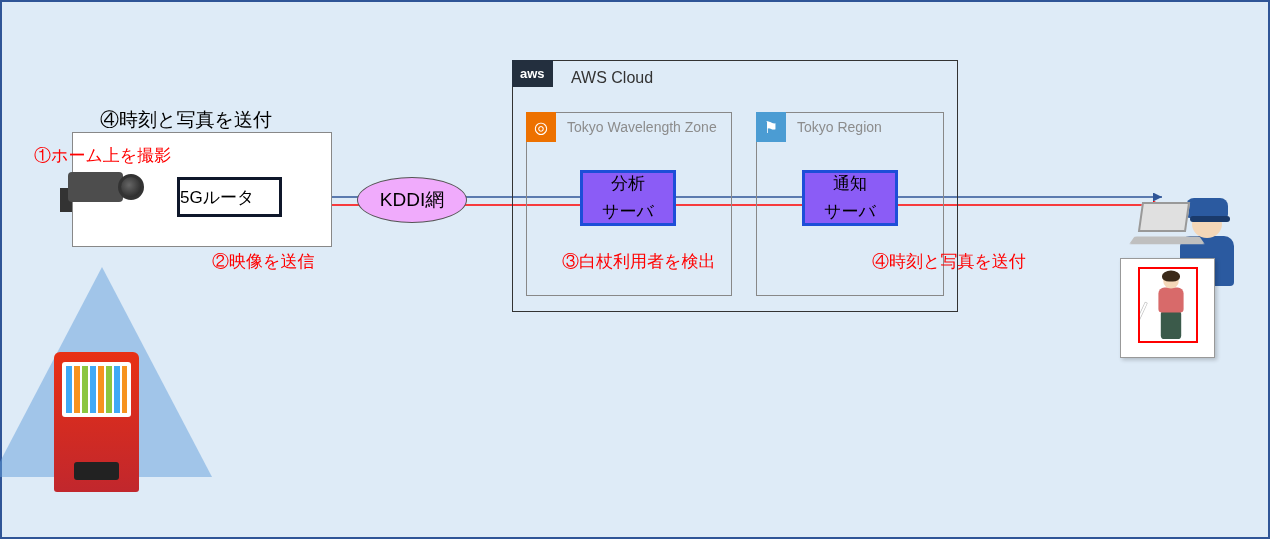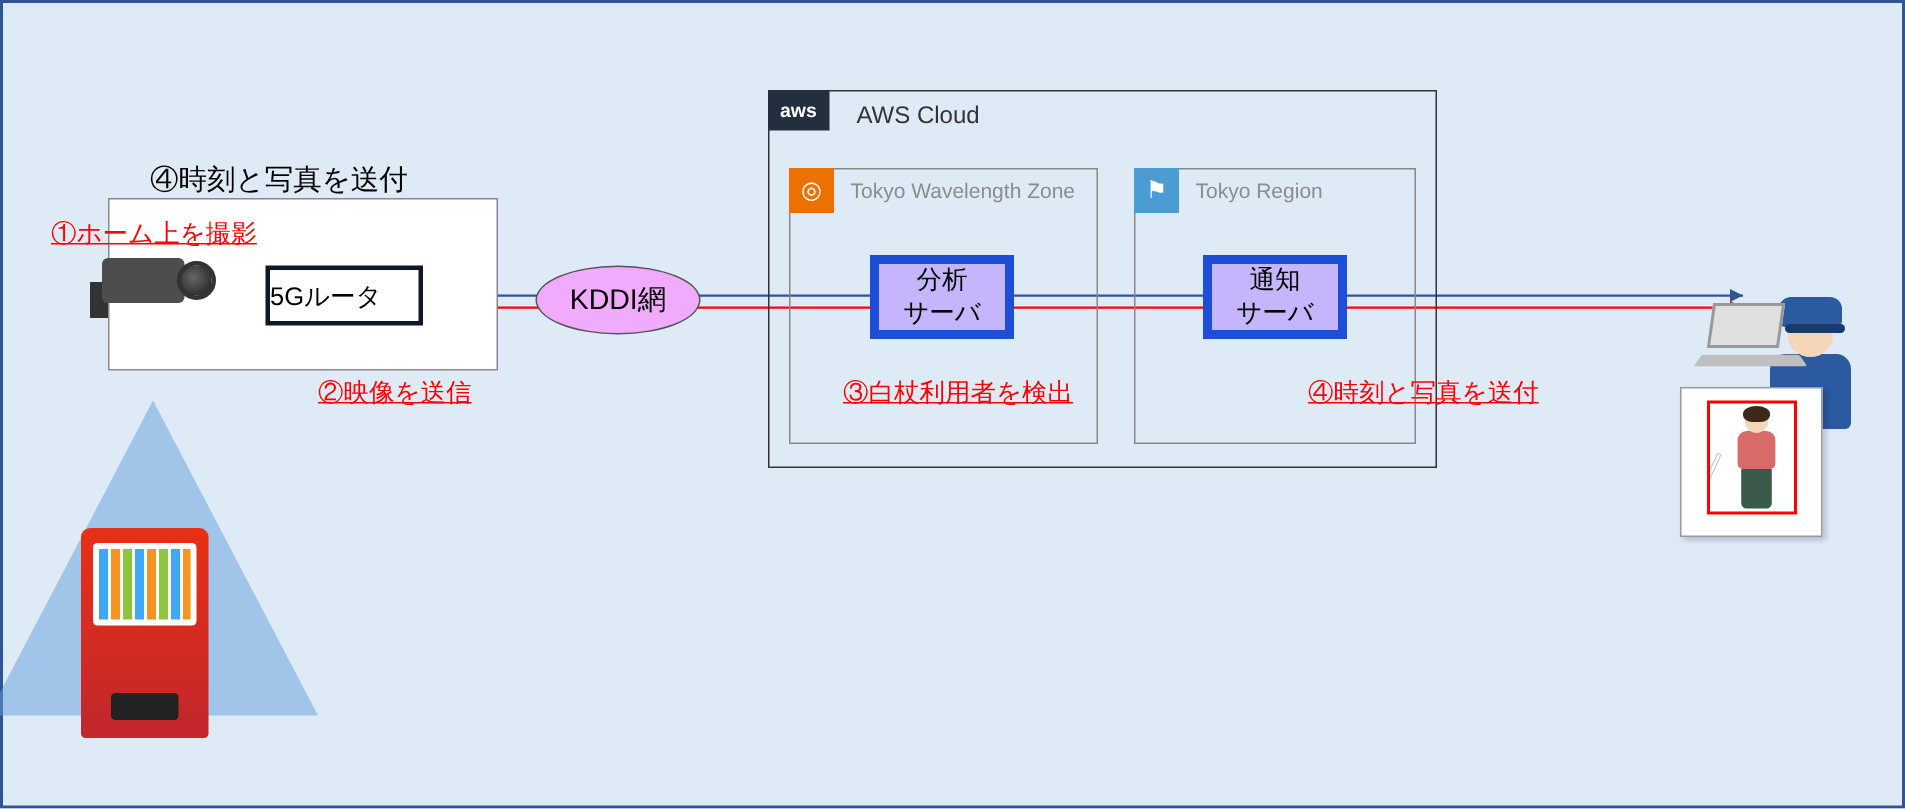--- a/index.html
+++ b/index.html
@@ -18,39 +18,38 @@
   .abs { position: absolute; }
   .box {
     background: #fff;
     border: 1px solid #888;
   }
   .label-red {
     color: #ff0000;
     font-size: 17px;
     font-weight: 500;
     white-space: nowrap;
-    text-decoration: underline;
   }
   .label-black {
     color: #000;
     font-size: 19px;
     white-space: nowrap;
   }
   .ellipse {
     background: #f0abfc;
     border: 1px solid #555;
     border-radius: 50%;
     display: flex;
     align-items: center;
     justify-content: center;
     font-size: 19px;
   }
   .server-box {
-    background: #c4b5fd;
-    border: 6px solid #1d4ed8;
+    background: #8b5cf6;
+    border: 3px solid #1d4ed8;
     display: flex;
     flex-direction: column;
     align-items: center;
     justify-content: space-between;
     font-size: 17px;
     line-height: 1.3;
   }
   .zone-box {
     border: 1px solid #888;
     background: transparent;

